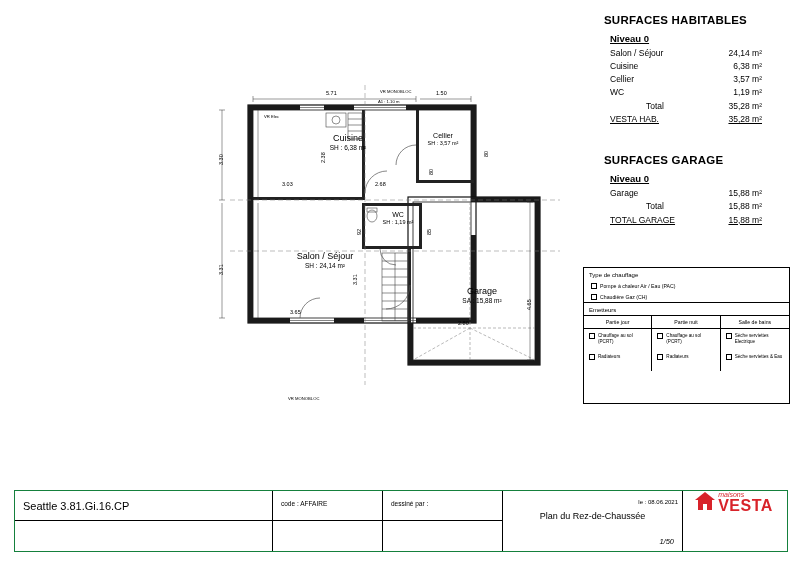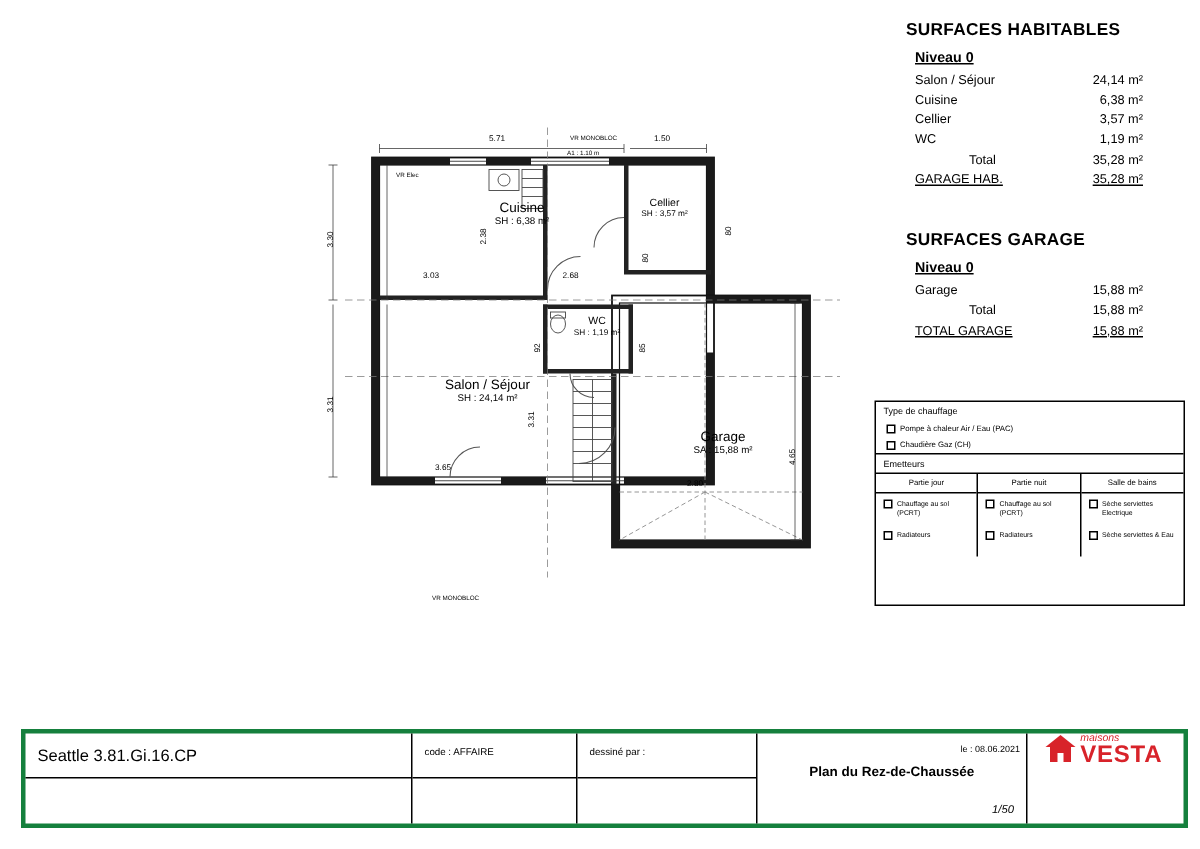--- a/index.html
+++ b/index.html
@@ -114,21 +114,21 @@
     min-height: 13px;
   }
 
   
   .titleblock {
     position: absolute;
     left: 14px;
     bottom: 14px;
     width: 772px;
     height: 60px;
-    border: 3px solid #15803d;
+    border: 1px solid #15803d;
     display: flex;
   }
   .tb-col {
     border-right: 1px solid #000;
     position: relative;
     box-sizing: border-box;
   }
   .tb-ref { width: 258px; }
   .tb-code { width: 110px; }
   .tb-draw { width: 120px; }
@@ -149,21 +149,21 @@
     border-top: 1px solid #000;
   }
   .tb-date {
     position: absolute;
     right: 4px;
     top: 8px;
     font-size: 6px;
   }
   .tb-plan-title {
     font-size: 9px;
-    font-weight: bold;
+    font-weight: normal;
     text-align: center;
     padding-top: 20px;
   }
   .tb-scale {
     position: absolute;
     right: 8px;
     bottom: 5px;
     font-size: 7.5px;
     font-style: italic;
   }
@@ -272,21 +272,21 @@
     </div>
     <div class="surf-row">
       <span class="lbl">WC</span>
       <span class="val">1,19 m²</span>
     </div>
     <div class="surf-row total">
       <span class="lbl">Total</span>
       <span class="val">35,28 m²</span>
     </div>
     <div class="surf-row underline-all">
-      <span class="lbl">GARAGE HAB.</span>
+      <span class="lbl">VESTA HAB.</span>
       <span class="val">35,28 m²</span>
     </div>
 
     <div class="surf-title second">SURFACES GARAGE</div>
     <div class="surf-sub">Niveau 0</div>
     <div class="surf-row">
       <span class="lbl">Garage</span>
       <span class="val">15,88 m²</span>
     </div>
     <div class="surf-row total">

